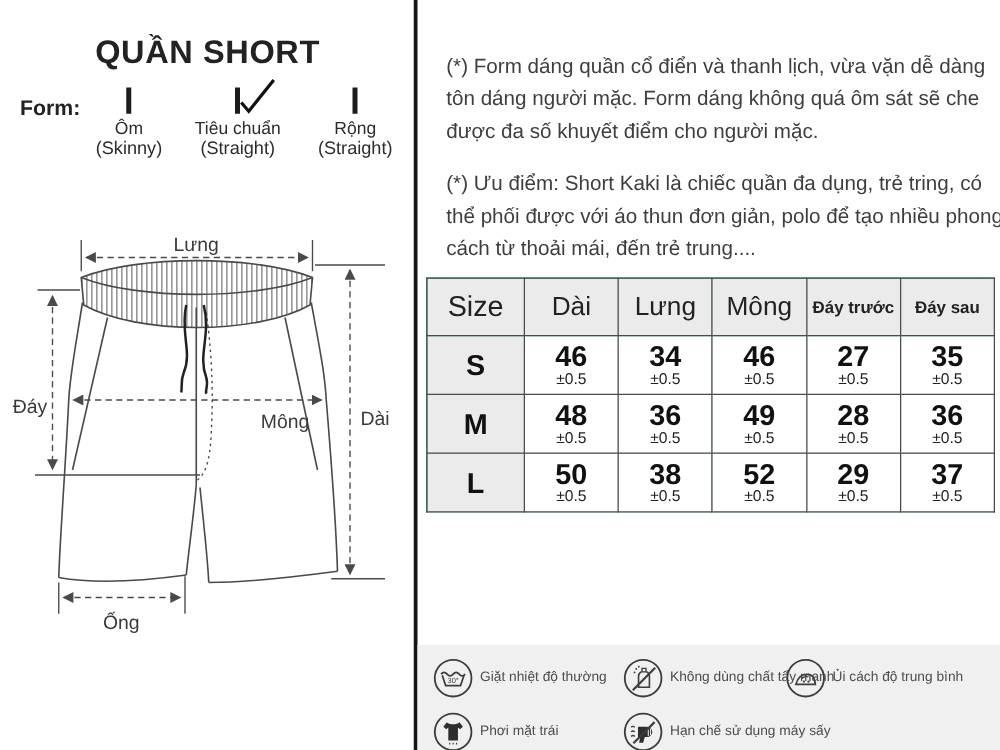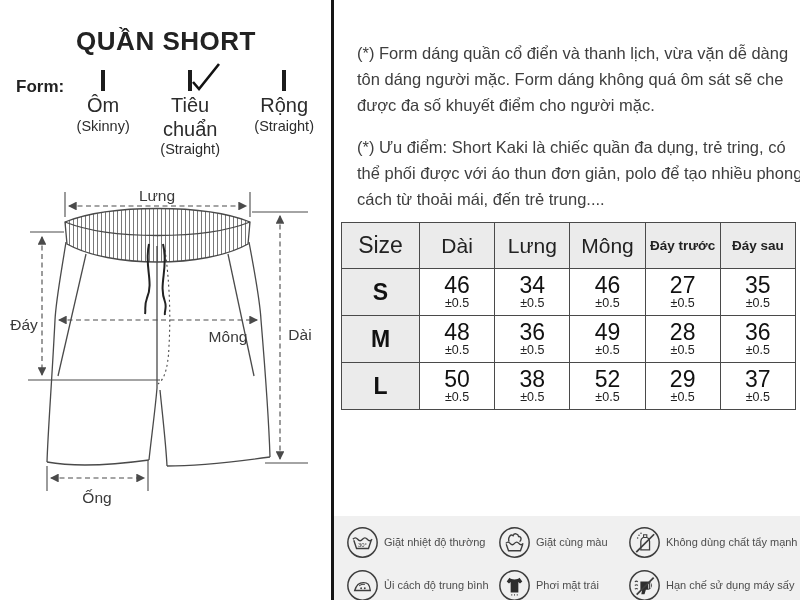--- a/index.html
+++ b/index.html
@@ -21,21 +21,21 @@
   .form-options{display:flex;flex:1;}
   .form-option{text-align:center;}
   .form-option.o1{width:78px;}
   .form-option.o2{width:96px;}
   .form-option.o3{width:92px;}
   .checkbox{
     position:relative;width:20px;height:20px;border:2.2px solid #1c1c1c;
     margin:0 auto;background:#fff;
   }
   .checkbox .check{position:absolute;left:-1px;top:-12px;overflow:visible;}
-  .opt-label{font-size:20px;color:#2c2c2c;line-height:1.18;margin-top:4px;}
+  .opt-label{font-size:14px;color:#2c2c2c;line-height:1.18;margin-top:4px;}
   .opt-sub{font-size:14.5px;color:#2c2c2c;line-height:1.18;}
 
   .diagram{position:absolute;left:0;top:180px;}
   .diagram text{font-size:15.5px;fill:#3a3a3a;font-weight:500;}
 
   
   .divider{position:absolute;left:331px;top:0;width:3px;height:600px;background:#151515;}
 
   
   .right-panel{position:absolute;left:334px;top:0;width:466px;height:600px;}
@@ -50,21 +50,21 @@
   .size-table th,.size-table td{
     border:1.6px solid #4a4a4a;text-align:center;vertical-align:middle;padding:0;
   }
   .size-table col.c-size{width:78px;}
   .size-table thead th{background:#ebebeb;height:45px;font-weight:600;color:#222;}
   .size-table thead th.h-size{font-size:23px;font-weight:500;}
   .size-table thead th.h-big{font-size:21px;font-weight:500;}
   .size-table thead th.h-small{font-size:13.5px;font-weight:700;}
   .size-table tbody th{background:#ebebeb;font-size:23px;font-weight:bold;color:#111;height:46px;}
   .size-table tbody td{background:#fff;}
-  .cell-val{font-size:23px;font-weight:normal;color:#111;line-height:1;padding-top:3px;}
+  .cell-val{font-size:23px;font-weight:bold;color:#111;line-height:1;padding-top:3px;}
   .cell-tol{font-size:12.5px;color:#222;line-height:1.1;padding-bottom:2px;}
 
   
   .care-section{
     position:absolute;left:0;top:516px;width:466px;height:95px;background:#f0f0f0;
     display:grid;grid-template-columns:152px 130px auto;
     grid-auto-rows:40px;align-items:center;row-gap:3px;
     padding:6px 0 0 12px;box-sizing:border-box;
   }
   .care-item{display:flex;align-items:center;gap:5px;}
@@ -270,29 +270,20 @@
       <div class="care-item">
         <svg width="33" height="33" viewBox="0 0 36 36" fill="none" stroke="#3d3d3d" stroke-width="1.5">
           <circle cx="18" cy="18" r="16" stroke-width="1.6"></circle>
           <path d="M7.5,14.5 q2.6,-3.2 5.25,0 q2.6,3.2 5.25,0 q2.6,-3.2 5.25,0 q2.6,3.2 5.25,0"></path>
           <path d="M8.5,15.5 L11.5,24.5 H24.5 L27.5,15.5"></path>
           <text x="18" y="22.5" text-anchor="middle" font-size="6.5" fill="#3d3d3d" stroke="none">30°</text>
         </svg>
         <span class="care-label">Giặt nhiệt độ thường</span>
       </div>
 
-      <div class="care-item">
-        <svg width="33" height="33" viewBox="0 0 36 36" fill="none" stroke="#3d3d3d" stroke-width="1.5">
-          <circle cx="18" cy="18" r="16" stroke-width="1.6"></circle>
-          <path d="M12,17 C10.5,12 14,8.5 16.5,10.5 C17.5,7.5 22,8 22.5,11.5 C25.5,11 26,15.5 23.5,17"></path>
-          <path d="M8.5,19 q2.4,-2.8 4.75,0 q2.4,2.8 4.75,0 q2.4,-2.8 4.75,0 q2.4,2.8 4.75,0"></path>
-          <path d="M9,20 L11.5,27 H24.5 L27,20"></path>
-        </svg>
-        <span class="care-label">Giặt cùng màu</span>
-      </div>
 
       <div class="care-item">
         <svg width="33" height="33" viewBox="0 0 36 36" fill="none" stroke="#3d3d3d" stroke-width="1.5">
           <circle cx="18" cy="18" r="16" stroke-width="1.6"></circle>
           <path d="M17,9.5 h3.5 v3 h-3.5 Z" stroke-width="1.2"></path>
           <path d="M16.5,12.5 c-2,1 -2.5,2 -2.5,4 v9.5 h9.5 v-9.5 c0,-2 -0.5,-3 -2.5,-4" stroke-width="1.4"></path>
           <circle cx="12" cy="10" r="0.8" fill="#3d3d3d" stroke="none"></circle>
           <circle cx="14.2" cy="8" r="0.8" fill="#3d3d3d" stroke="none"></circle>
           <circle cx="10.5" cy="13" r="0.8" fill="#3d3d3d" stroke="none"></circle>
           <line x1="9" y1="28.5" x2="28.5" y2="9" stroke-width="1.9"></line>

